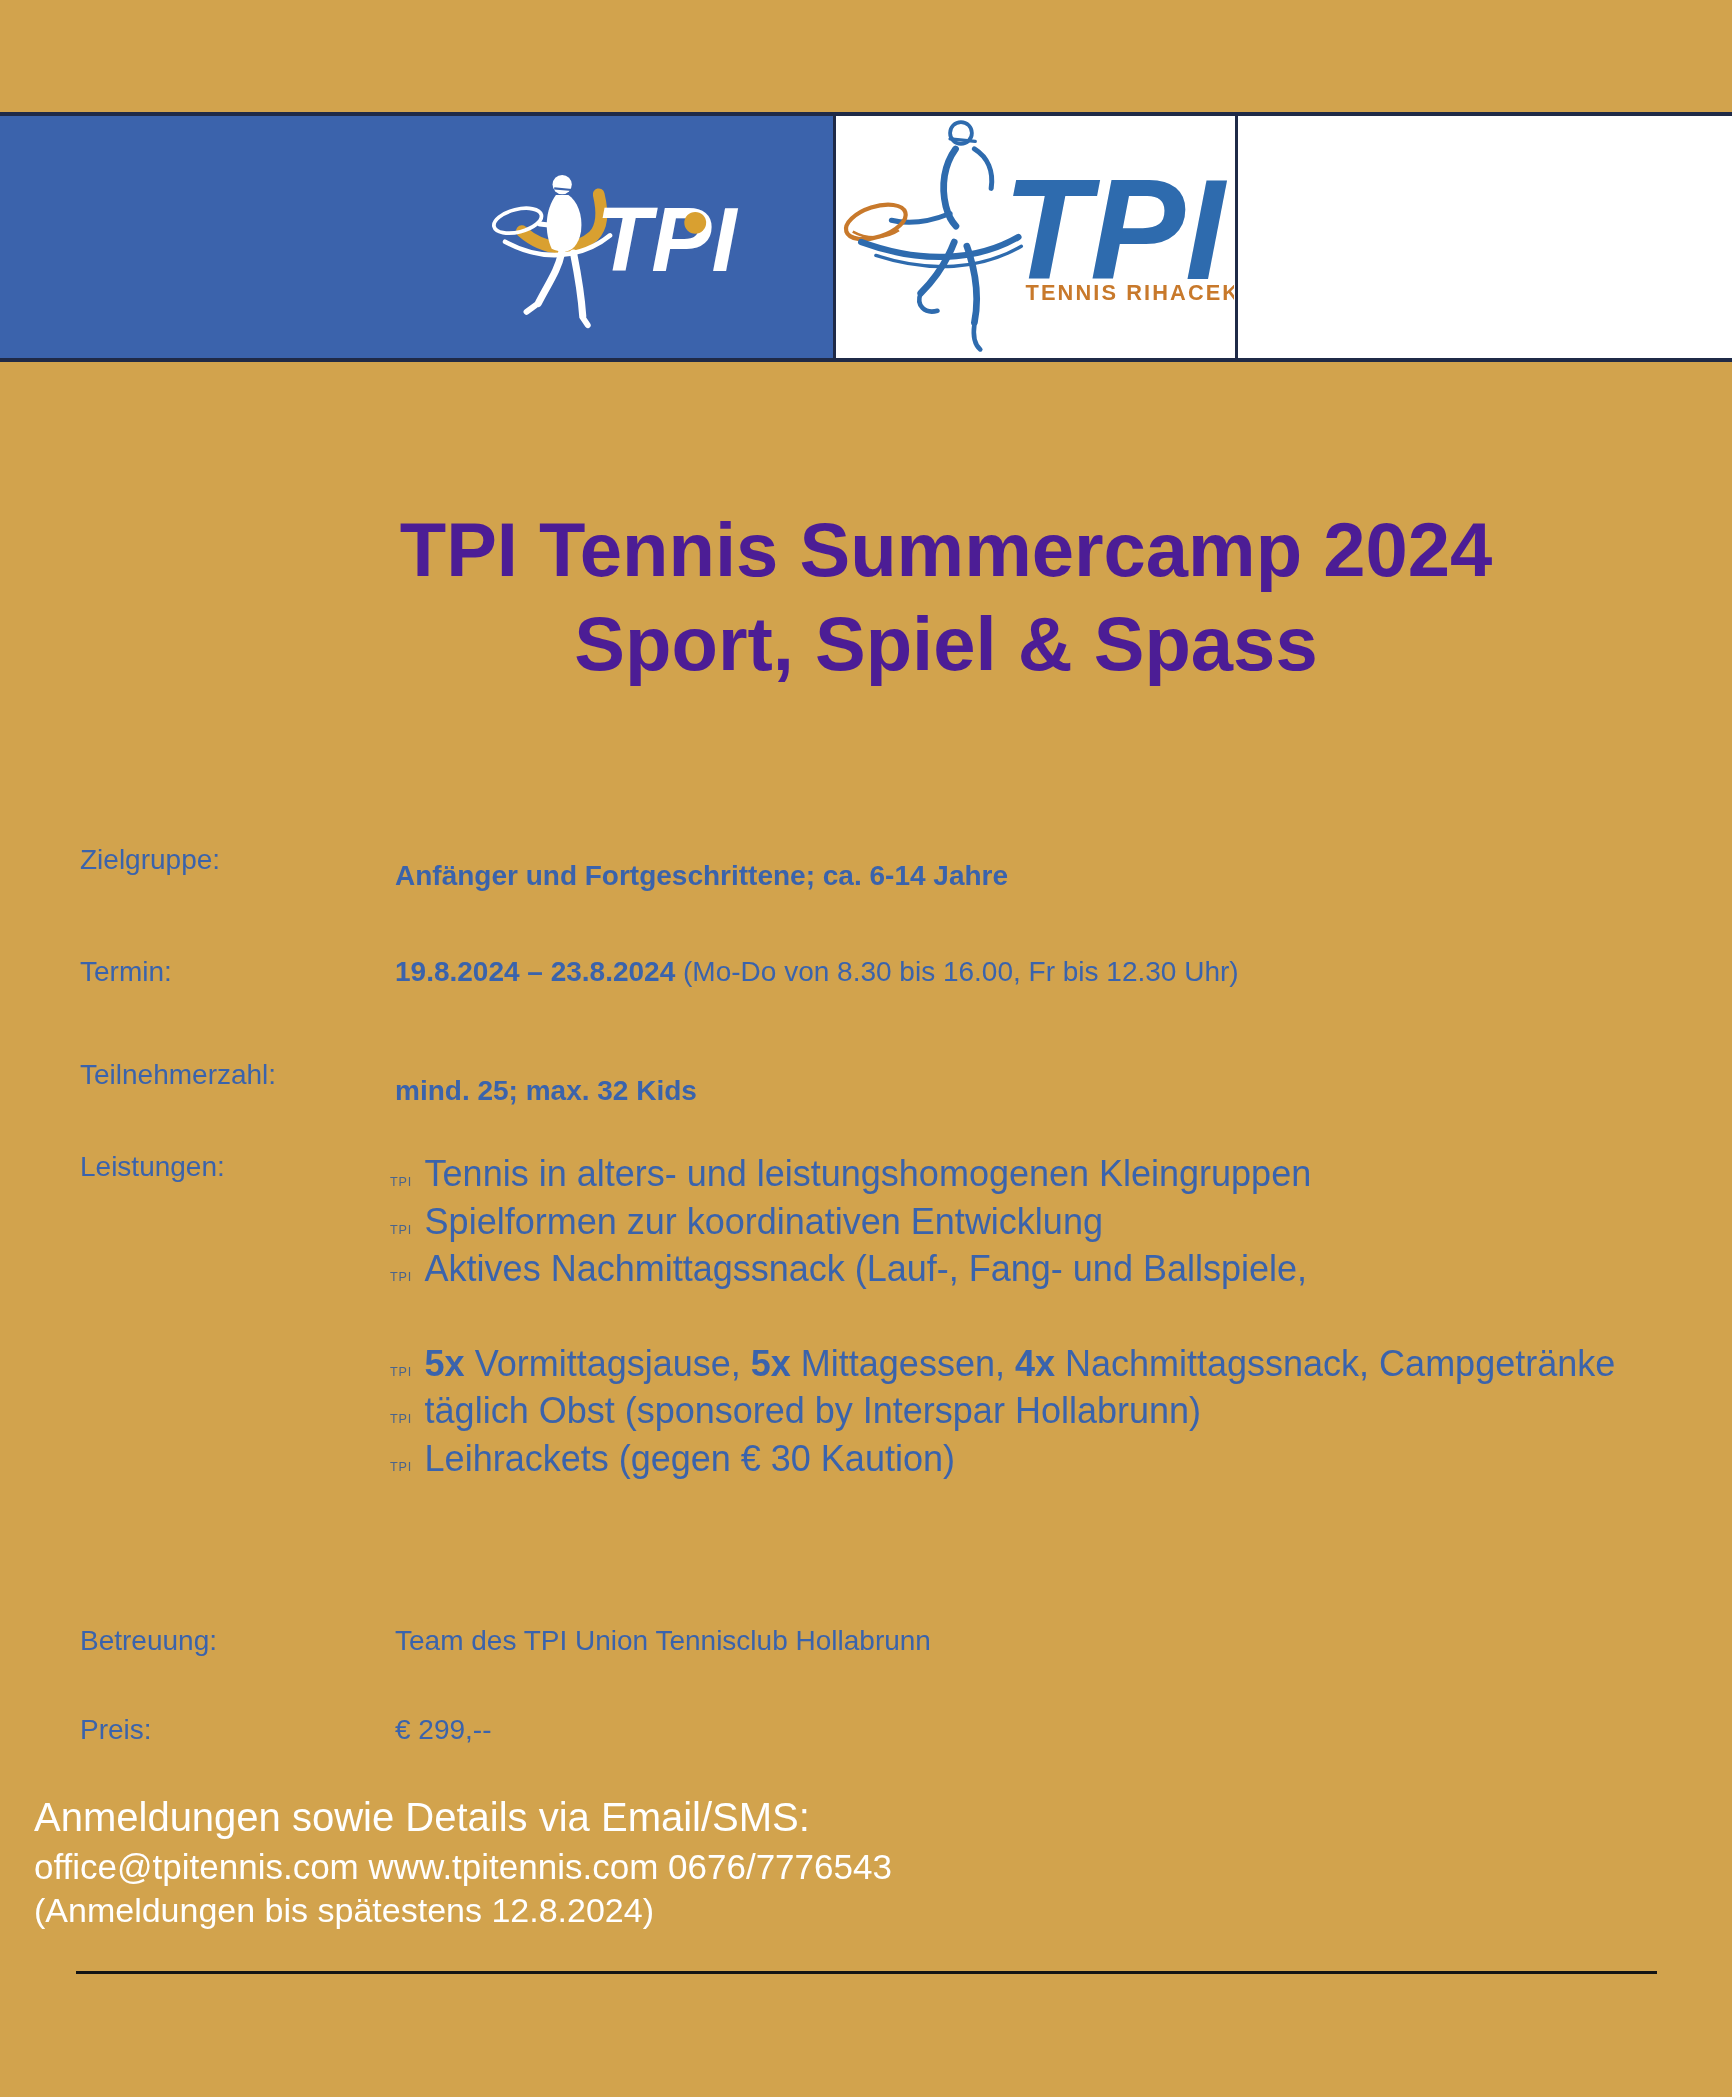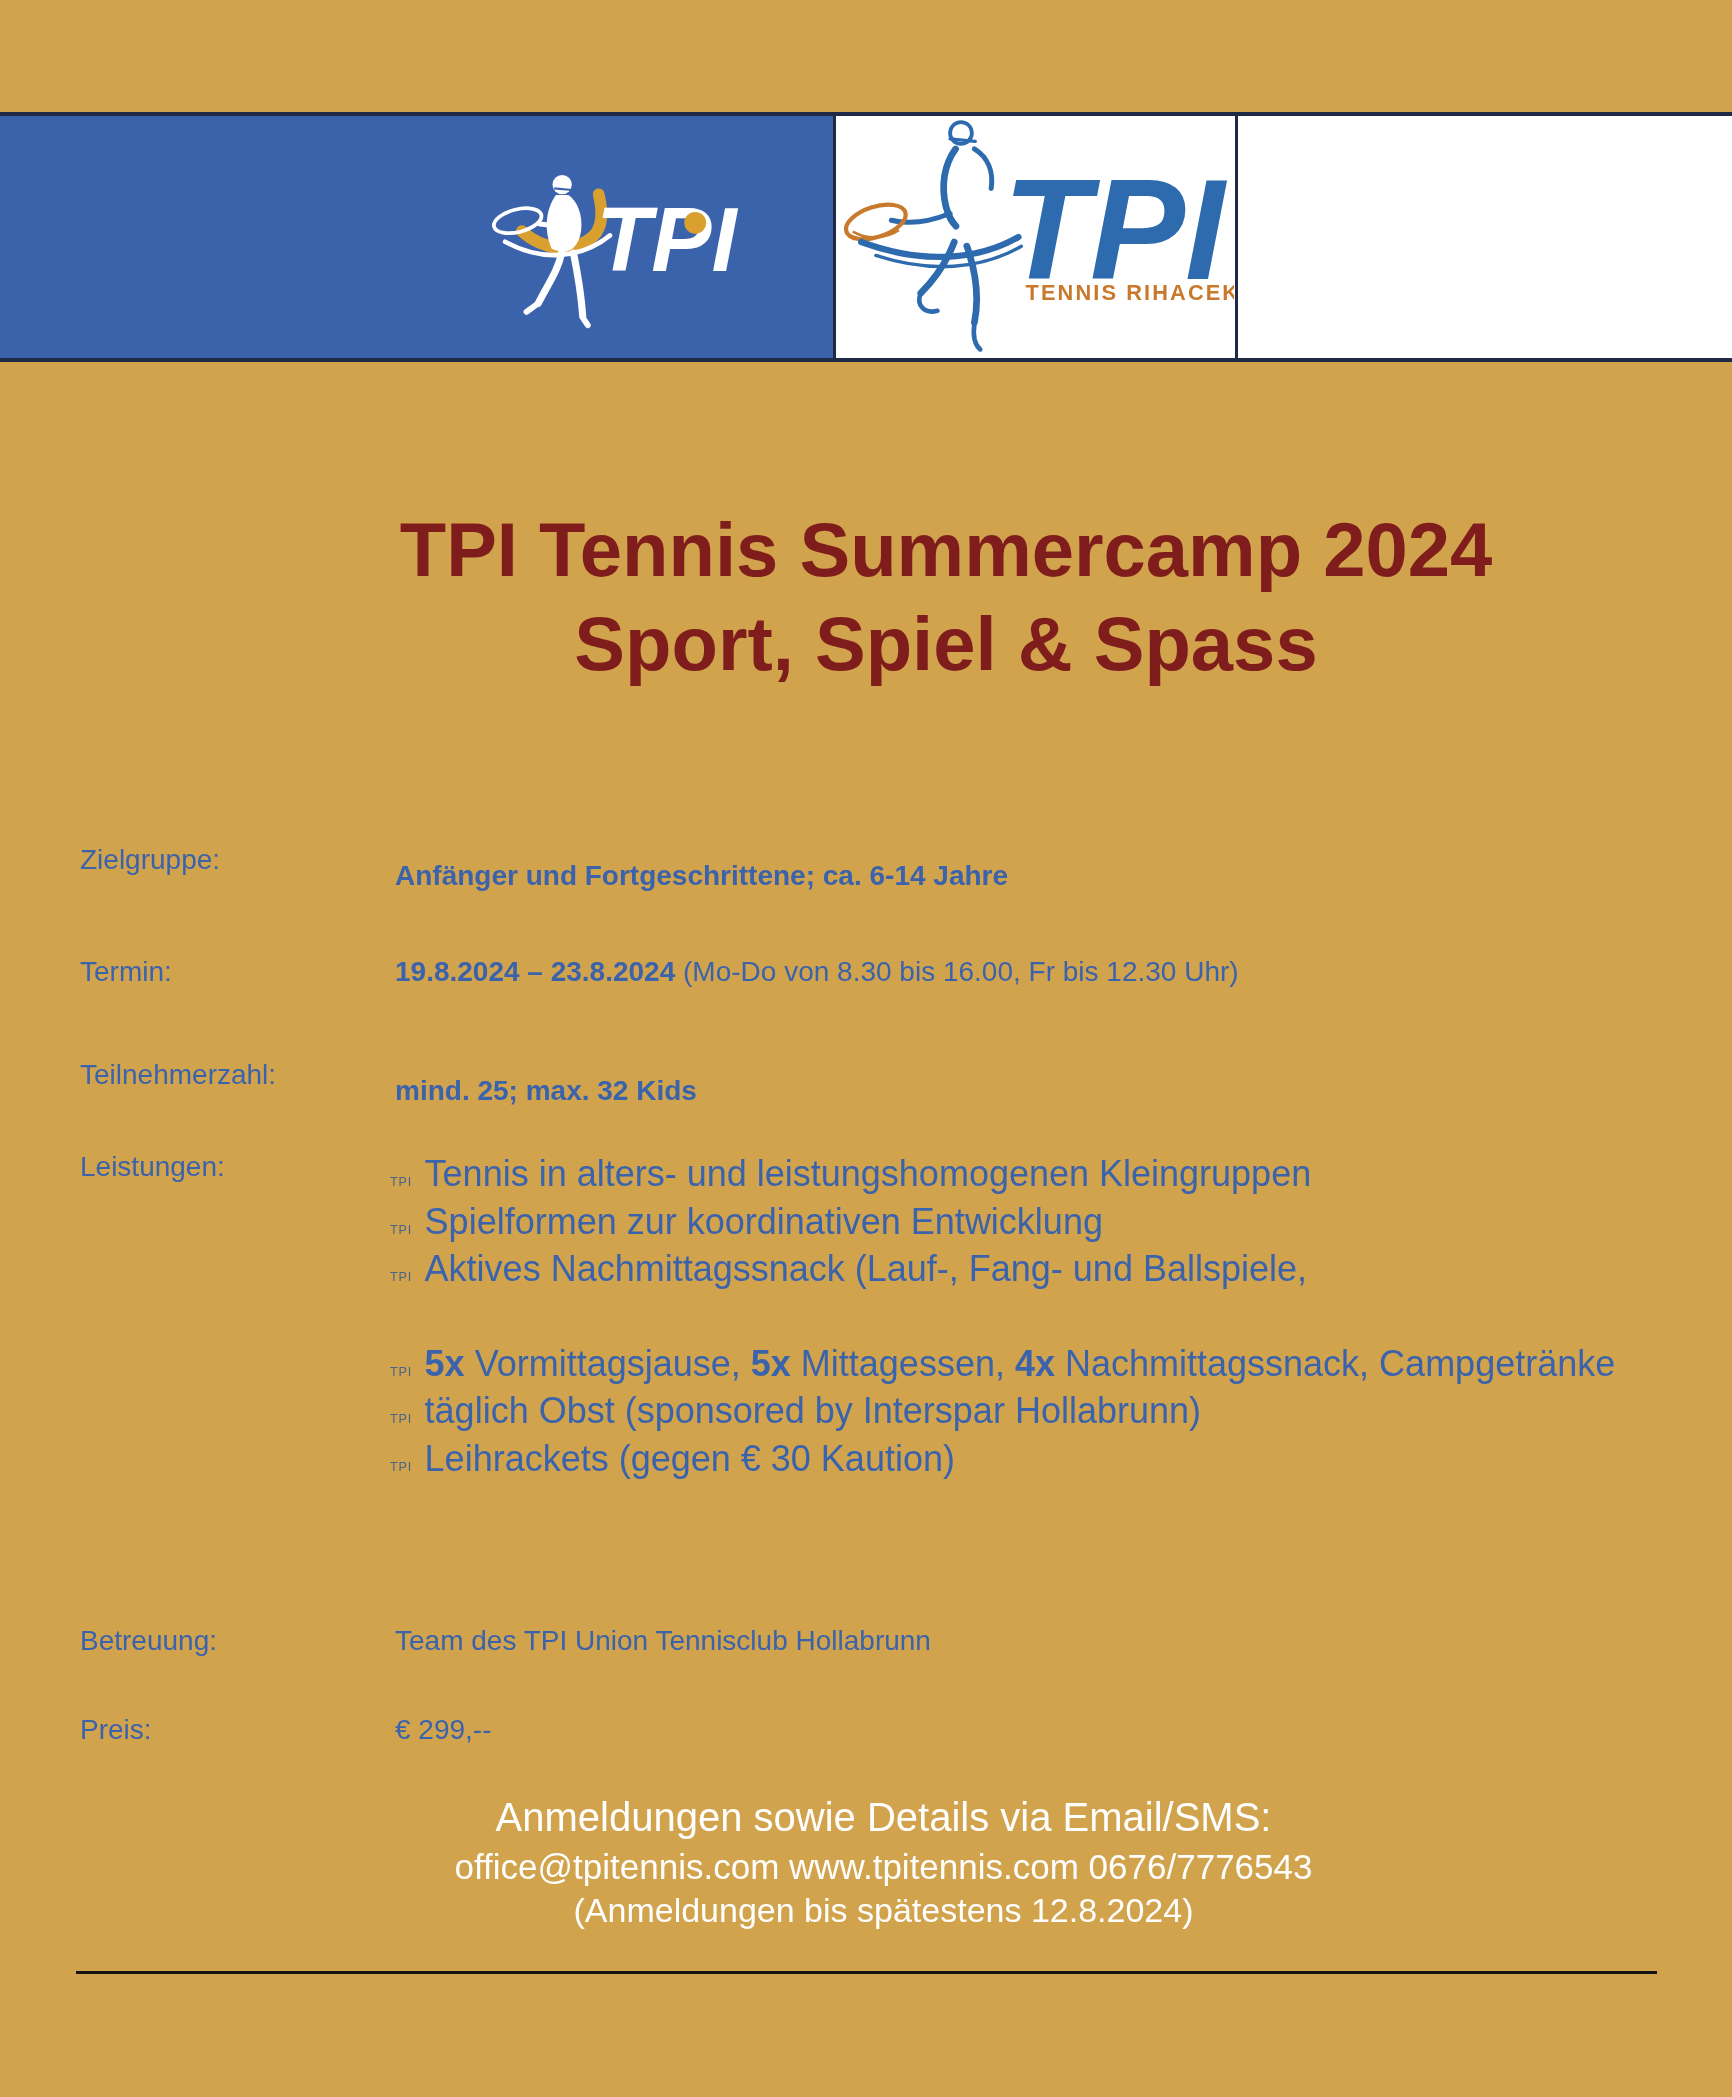--- a/index.html
+++ b/index.html
@@ -18,35 +18,35 @@
   .logo2-box{
     position:absolute;left:833px;top:113px;width:405px;height:248px;
     background:#ffffff;border:3.4px solid #1F2A47;box-sizing:border-box;
   }
   .logo1-svg{position:absolute;left:482px;top:164px;}
   .logo2-svg{position:absolute;left:836px;top:116px;}
 
   
   .title-block{
     position:absolute;left:159px;right:0;top:503px;
-    text-align:center;color:#7f1d1d;font-weight:bold;
+    text-align:center;color:#4c1d95;font-weight:bold;
     font-size:76px;line-height:94px;white-space:nowrap;
   }
 
   
   .row{position:absolute;left:80px;width:1653px;color:#3A63AC;font-size:28px;white-space:nowrap;}
   .row .val{position:absolute;left:315px;}
   .bold{font-weight:bold;margin-top:16px;}
 
   .item{position:absolute;left:390px;color:#3A63AC;font-size:36px;white-space:nowrap;text-align:right;}
   .item .tpi{font-size:12.6px;color:#49648C;margin-right:12.6px;letter-spacing:0.8px;}
   .cont{position:absolute;left:438px;color:#3A63AC;font-size:36px;white-space:nowrap;}
 
   
-  .contact-line{position:absolute;left:34px;right:0;text-align:center;color:#ffffff;white-space:nowrap;}
+  .contact-line{position:absolute;left:34px;right:0;text-align:left;color:#ffffff;white-space:nowrap;}
   .c1{top:1795px;font-size:40px;}
   .c2{top:1847px;font-size:35px;}
   .c3{top:1891px;font-size:34px;}
 
   .divider{position:absolute;left:76px;top:1971px;width:1581px;height:3.4px;background:#141414;}
 </style>
 </head>
 <body>
 
 <div class="page">

